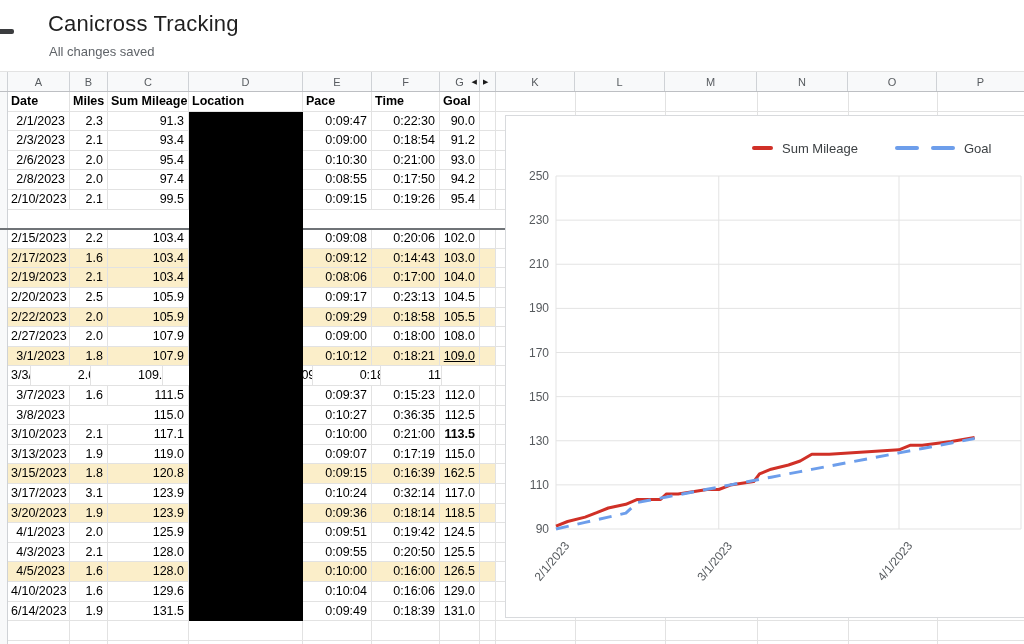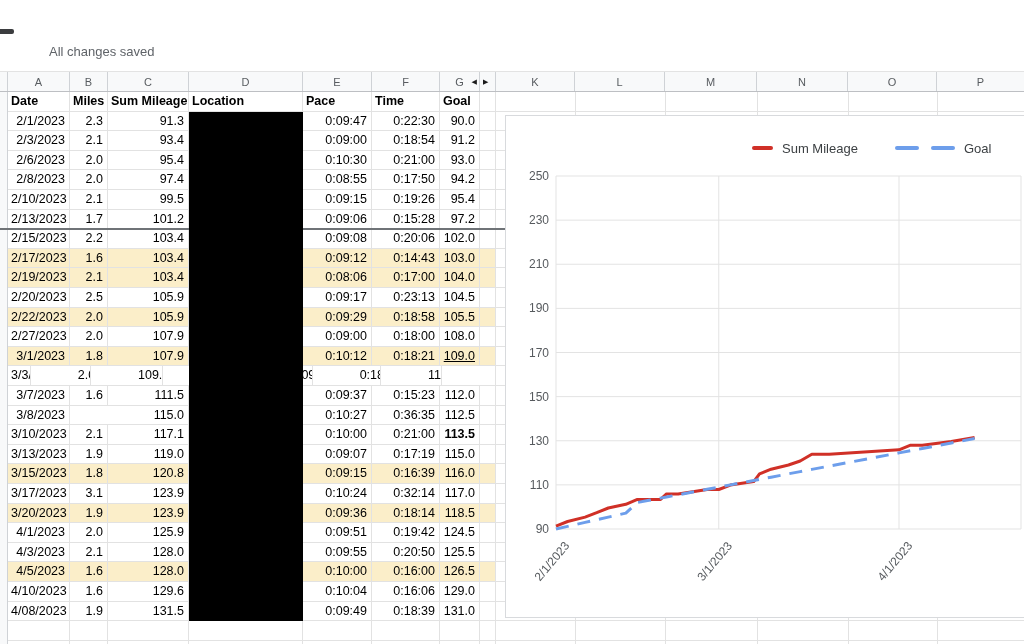--- a/index.html
+++ b/index.html
@@ -51,20 +51,21 @@
     font-size:13px;color:#3c4043;z-index:2;white-space:nowrap;}
   .sw-red{width:21px;height:4px;border-radius:2px;margin-right:9px;background:#d03027;}
   .sw-blue{width:60px;display:flex;justify-content:space-between;margin:0 9px 0 37px;}
   .sw-blue .dash{width:24px;height:4px;border-radius:2px;background:#6d9eeb;}
 </style>
 </head>
 <body>
 
 <div class="app-header">
   <div class="logo-frag"></div>
+  <h1 class="doc-title">Canicross Tracking</h1>
   <div class="doc-status">All changes saved</div>
 </div>
 
 <div class="colheaders">
   <div class="corner-stub"></div>
 <div class="hcell" style="left: 8px; width: 62px;">
       <span>A</span>
     </div>
     <div class="hcell" style="left: 70px; width: 38px;">
       <span>B</span>
@@ -171,30 +172,20 @@
     <div class="srow" style="top: 98px;">
       <div class="scell num" style="width: 62px;">2/10/2023</div>
       <div class="scell num" style="width: 38px;">2.1</div>
       <div class="scell num" style="width: 81px;">99.5</div>
       <div class="scell" style="width: 114px;"></div>
       <div class="scell num" style="width: 69px;">0:09:15</div>
       <div class="scell num" style="width: 68px;">0:19:26</div>
       <div class="scell num" style="width: 40px;">95.4</div>
       <div class="scell filler" style="width: 16px;"></div>
     </div>
-    <div class="srow" style="top: 117.6px;">
-      <div class="scell num" style="width: 62px;">2/13/2023</div>
-      <div class="scell num" style="width: 38px;">1.7</div>
-      <div class="scell num" style="width: 81px;">101.2</div>
-      <div class="scell" style="width: 114px;"></div>
-      <div class="scell num" style="width: 69px;">0:09:06</div>
-      <div class="scell num" style="width: 68px;">0:15:28</div>
-      <div class="scell num" style="width: 40px;">97.2</div>
-      <div class="scell filler" style="width: 16px;"></div>
-    </div>
     <div class="srow" style="top: 137.2px;">
       <div class="scell num" style="width: 62px;">2/15/2023</div>
       <div class="scell num" style="width: 38px;">2.2</div>
       <div class="scell num" style="width: 81px;">103.4</div>
       <div class="scell" style="width: 114px;"></div>
       <div class="scell num" style="width: 69px;">0:09:08</div>
       <div class="scell num" style="width: 68px;">0:20:06</div>
       <div class="scell num" style="width: 40px;">102.0</div>
       <div class="scell filler" style="width: 16px;"></div>
     </div>
@@ -308,21 +299,21 @@
       <div class="scell num" style="width: 40px;">115.0</div>
       <div class="scell filler" style="width: 16px;"></div>
     </div>
     <div class="srow hl" style="top: 372.4px;">
       <div class="scell num" style="width: 62px;">3/15/2023</div>
       <div class="scell num" style="width: 38px;">1.8</div>
       <div class="scell num" style="width: 81px;">120.8</div>
       <div class="scell" style="width: 114px;"></div>
       <div class="scell num" style="width: 69px;">0:09:15</div>
       <div class="scell num" style="width: 68px;">0:16:39</div>
-      <div class="scell num" style="width: 40px;">116.0</div>
+      <div class="scell num" style="width: 40px;">162.5</div>
       <div class="scell filler" style="width: 16px;"></div>
     </div>
     <div class="srow" style="top: 392px;">
       <div class="scell num" style="width: 62px;">3/17/2023</div>
       <div class="scell num" style="width: 38px;">3.1</div>
       <div class="scell num" style="width: 81px;">123.9</div>
       <div class="scell" style="width: 114px;"></div>
       <div class="scell num" style="width: 69px;">0:10:24</div>
       <div class="scell num" style="width: 68px;">0:32:14</div>
       <div class="scell num" style="width: 40px;">117.0</div>
@@ -372,21 +363,21 @@
       <div class="scell num" style="width: 62px;">4/10/2023</div>
       <div class="scell num" style="width: 38px;">1.6</div>
       <div class="scell num" style="width: 81px;">129.6</div>
       <div class="scell" style="width: 114px;"></div>
       <div class="scell num" style="width: 69px;">0:10:04</div>
       <div class="scell num" style="width: 68px;">0:16:06</div>
       <div class="scell num" style="width: 40px;">129.0</div>
       <div class="scell filler" style="width: 16px;"></div>
     </div>
     <div class="srow" style="top: 509.6px;">
-      <div class="scell num" style="width: 62px;">4/08/2023</div>
+      <div class="scell num" style="width: 62px;">6/14/2023</div>
       <div class="scell num" style="width: 38px;">1.9</div>
       <div class="scell num" style="width: 81px;">131.5</div>
       <div class="scell" style="width: 114px;"></div>
       <div class="scell num" style="width: 69px;">0:09:49</div>
       <div class="scell num" style="width: 68px;">0:18:39</div>
       <div class="scell num" style="width: 40px;">131.0</div>
       <div class="scell filler" style="width: 16px;"></div>
     </div>
     <div class="srow" style="top: 529.2px;">
       <div class="scell" style="width: 62px;"></div>

